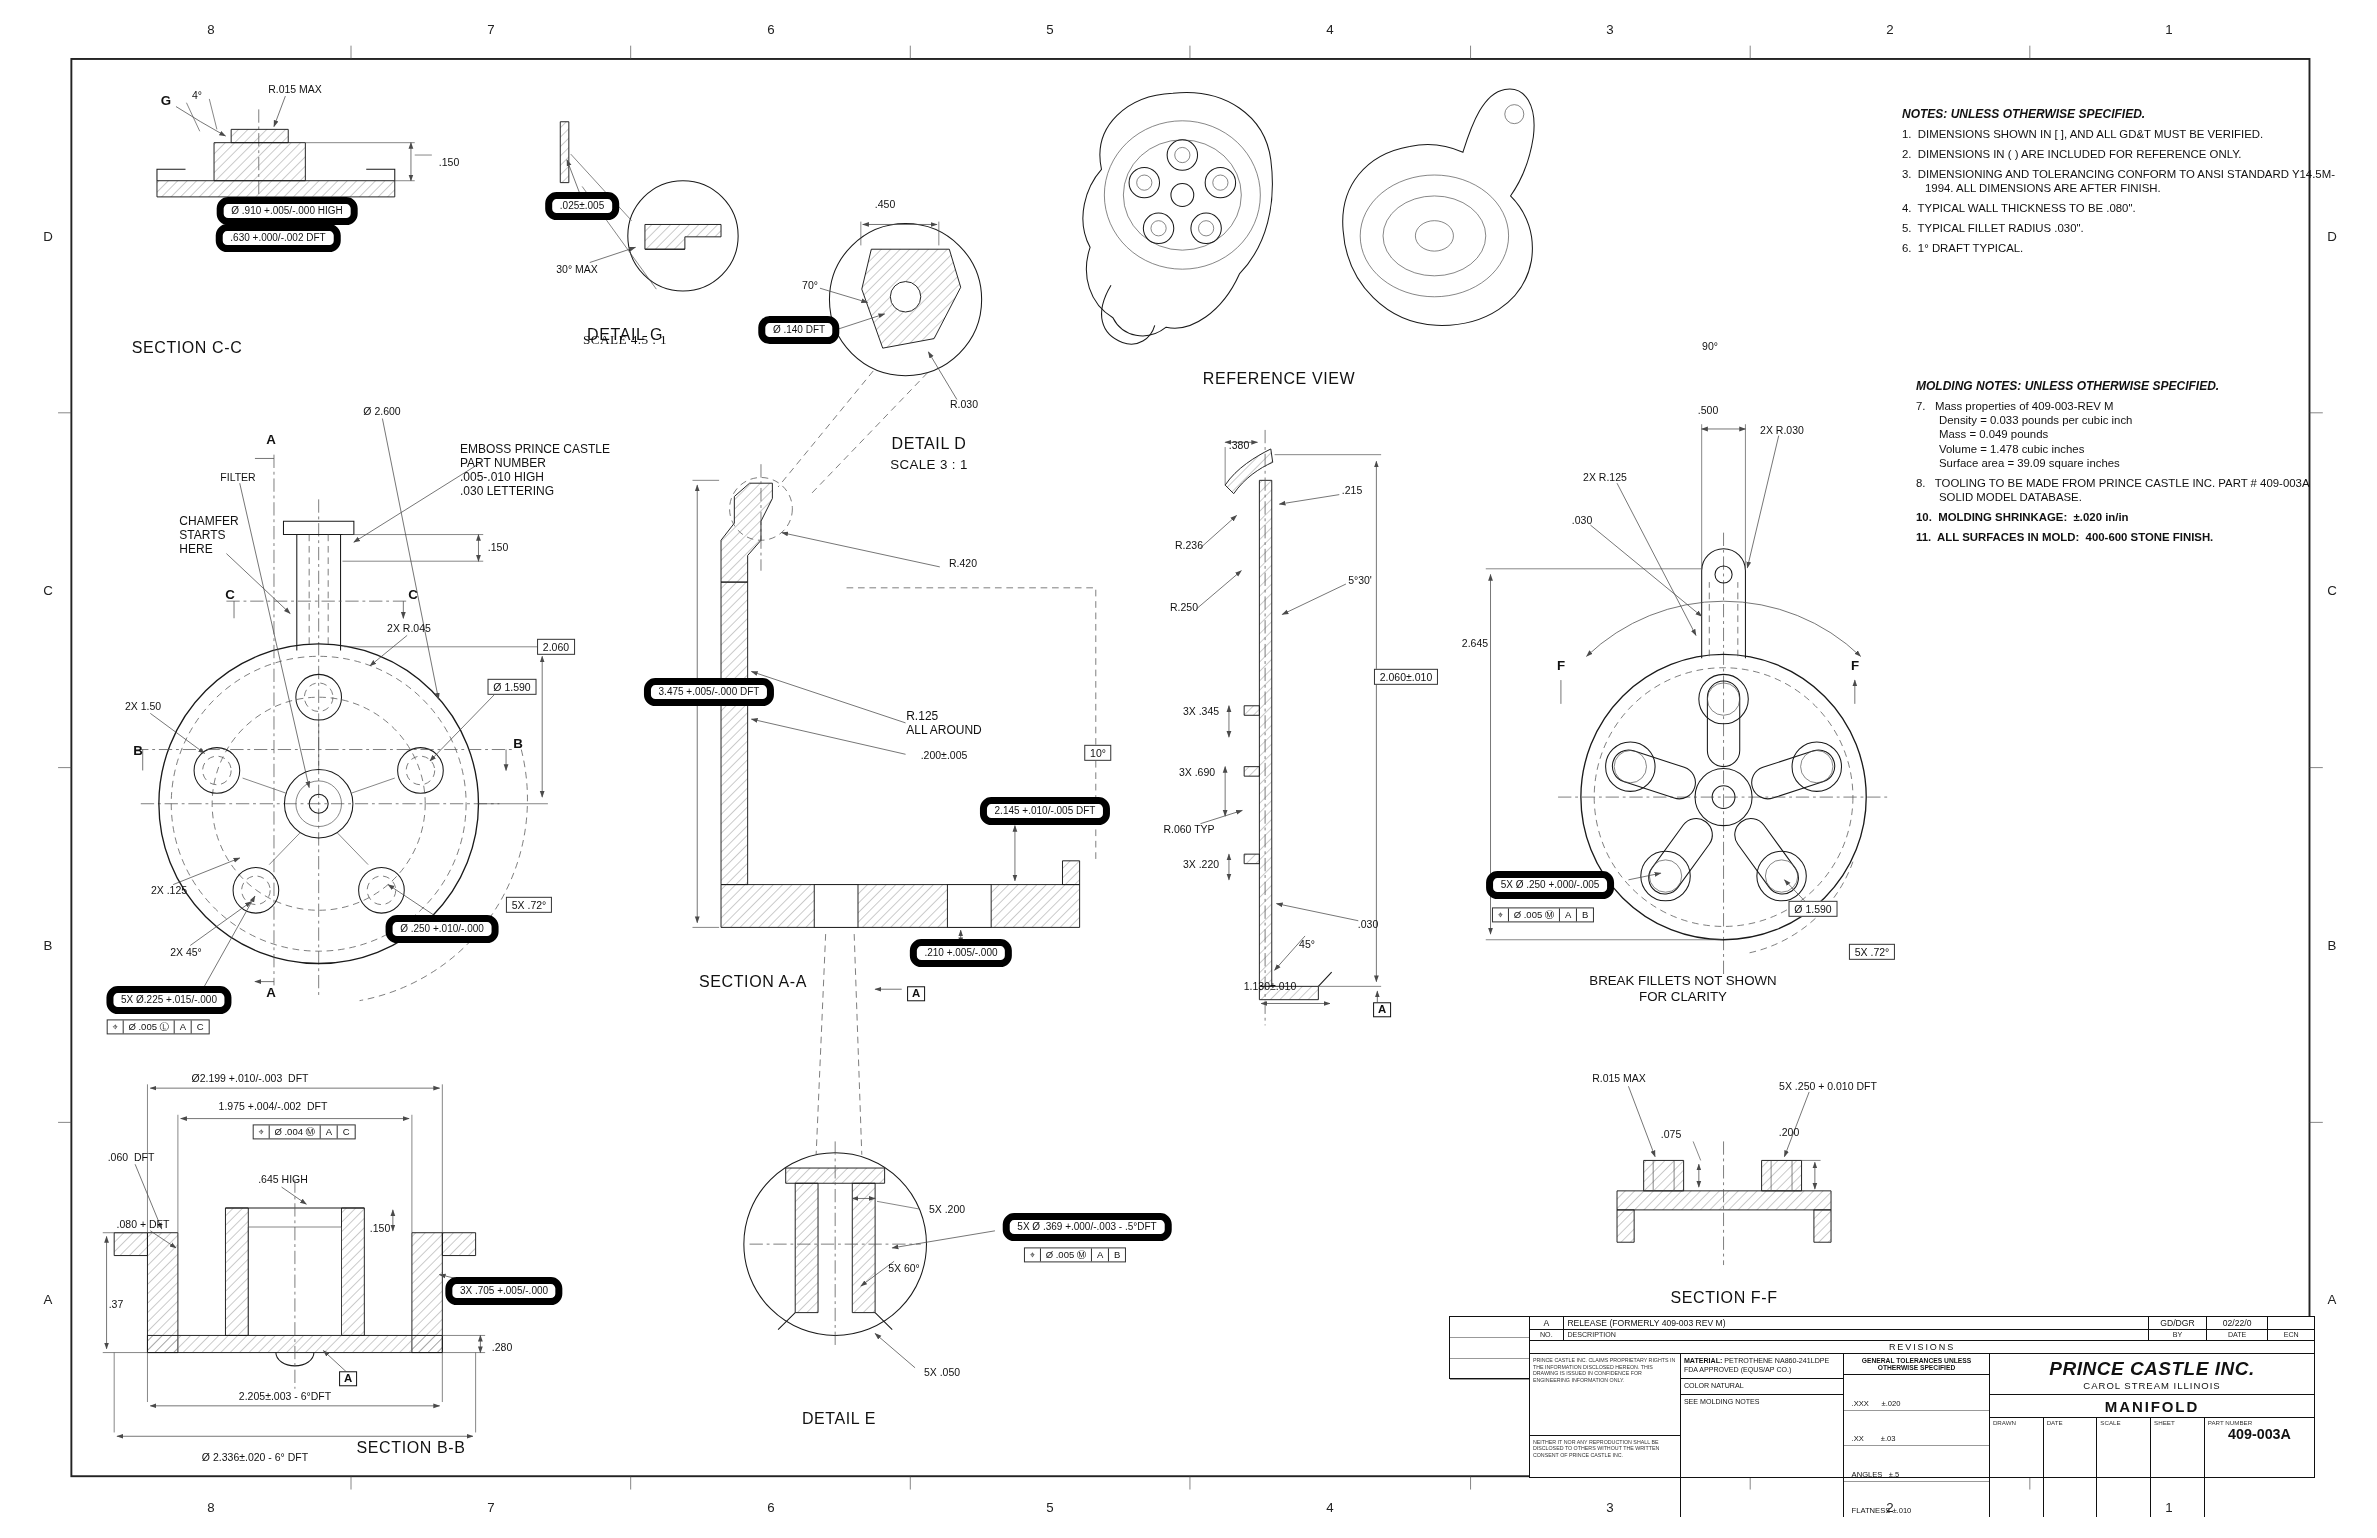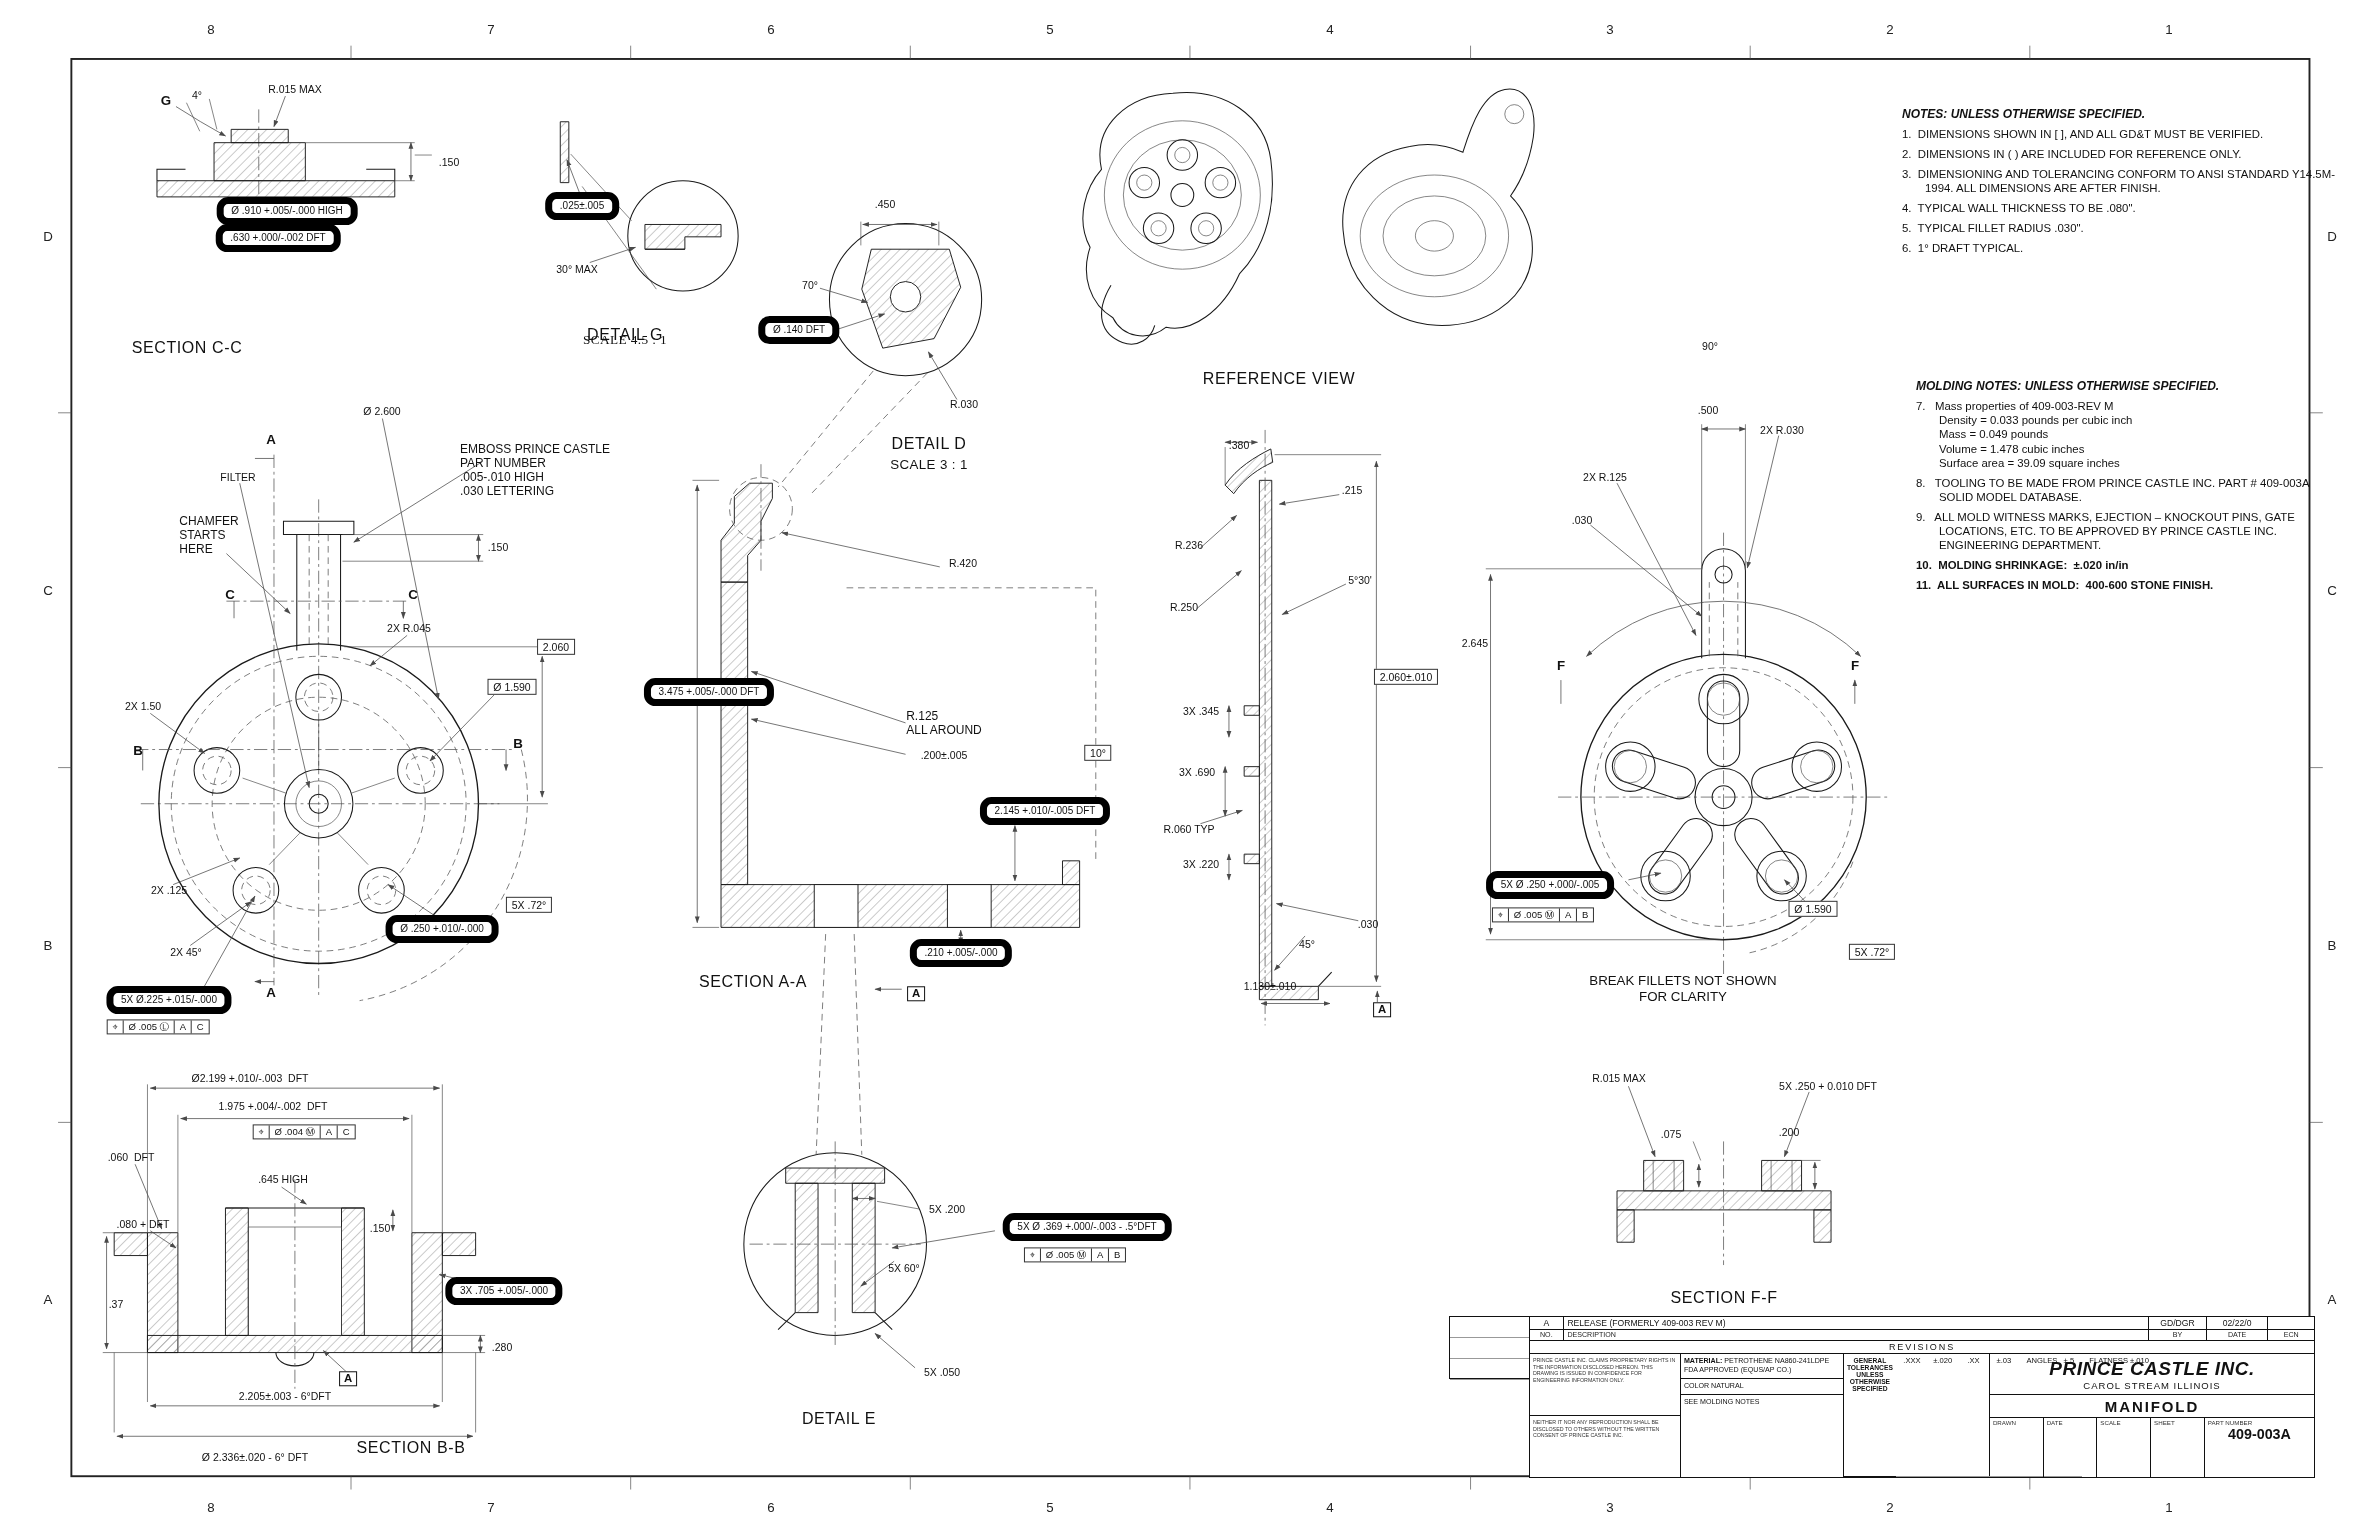--- a/index.html
+++ b/index.html
@@ -58,21 +58,21 @@
   .tb-rev-head{font-size:7.1px;color:#222;}
   .tb-rev-title{text-align:center;font-size:9px;letter-spacing:1.9px;padding:1px 0;}
   .tb-body{flex:1;display:flex;}
   .tb-legal{width:150px;border-right:1px solid #111;display:flex;flex-direction:column;}
   .tb-legal .legal{flex:1;padding:2.9px;font-size:5.3px;line-height:1.25;color:#333;border-bottom:1px solid #111;}
   .tb-legal .legal:last-child{border-bottom:none;}
   .tb-mat{width:162px;border-right:1px solid #111;display:flex;flex-direction:column;}
   .tb-mat .cell{padding:2.9px;border-bottom:1px solid #111;font-size:7.1px;line-height:1.3;}
   .tb-mat .cell:last-child{border-bottom:none;}
   .tb-mat .matlab{font-weight:700;}
-  .tb-tol{width:145px;border-right:1px solid #111;display:flex;flex-direction:row;}
+  .tb-tol{width:145px;border-right:1px solid #111;display:flex;flex-direction:column;gap:22px;}
   .tol-title{padding:2.9px;font-size:6.7px;font-weight:700;border-bottom:1px solid #111;text-align:center;}
   .tol-row{padding:1.9px 7.6px;font-size:7.6px;border-bottom:1px solid #999;white-space:pre;}
   .tol-row:last-child{border-bottom:none;}
   .tb-co{flex:1;display:flex;flex-direction:column;}
   .co-name{font-weight:800;font-style:italic;font-size:19px;text-align:center;padding-top:3.8px;letter-spacing:0.5px;}
   .co-city{font-size:9.5px;text-align:center;letter-spacing:1px;}
   .co-part{font-weight:700;font-size:15px;text-align:center;letter-spacing:1.9px;padding:2.9px 0;border-top:1px solid #111;margin-top:2.9px;}
   .co-bottom{display:flex;border-top:1px solid #111;flex:1;}
   .co-bottom .fld{flex:1;border-left:1px solid #111;padding:1px 2.9px;display:flex;flex-direction:column;}
   .co-bottom .fld:first-child{border-left:none;}
@@ -499,21 +499,20 @@
   </div>
 
   <div class="notes" style="left:1916px;top:379px;width:423px;">
     <div class="ntitle">MOLDING NOTES: UNLESS OTHERWISE SPECIFIED.</div>
     <div class="note-item">7.   Mass properties of 409-003-REV M
 Density = 0.033 pounds per cubic inch
 Mass = 0.049 pounds
 Volume = 1.478 cubic inches
 Surface area = 39.09 square inches</div>
     <div class="note-item">8.   TOOLING TO BE MADE FROM PRINCE CASTLE INC. PART # 409-003A SOLID MODEL DATABASE.</div>
-    <div class="note-item">9.   ALL MOLD WITNESS MARKS, EJECTION – KNOCKOUT PINS, GATE LOCATIONS, ETC. TO BE APPROVED BY PRINCE CASTLE INC. ENGINEERING DEPARTMENT.</div>
     <div class="note-item bold">10.  MOLDING SHRINKAGE:  ±.020 in/in</div>
     <div class="note-item bold">11.  ALL SURFACES IN MOLD:  400-600 STONE FINISH.</div>
   </div>
 
   <div class="tb-side">
     <div class="r"></div>
     <div class="r"></div>
     <div class="r"></div>
   </div>
 

